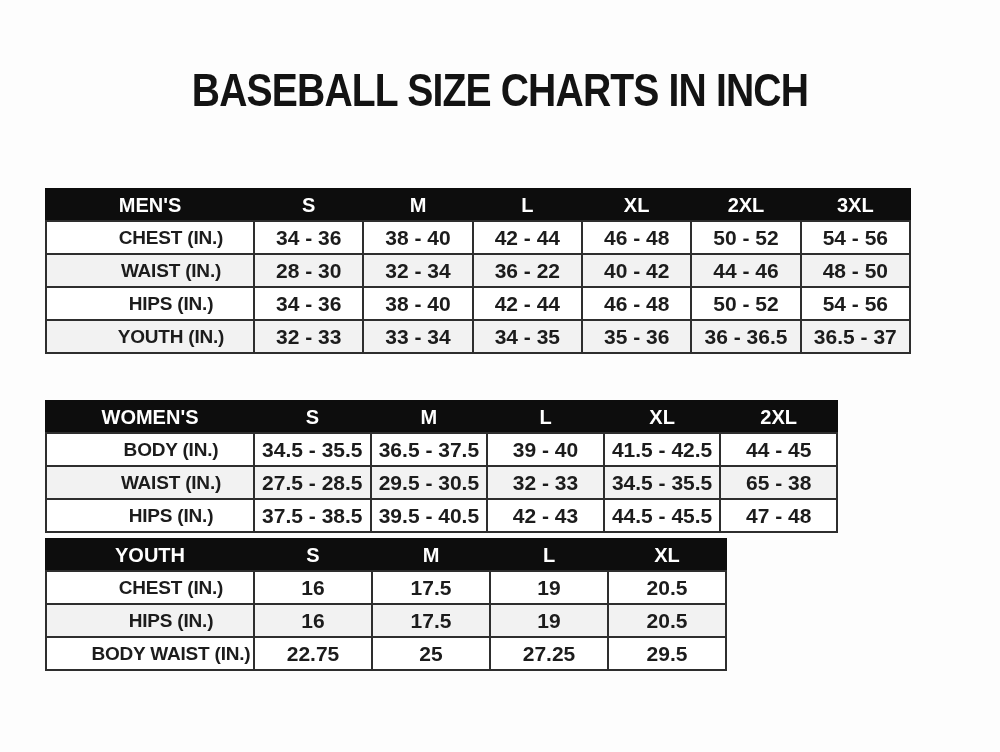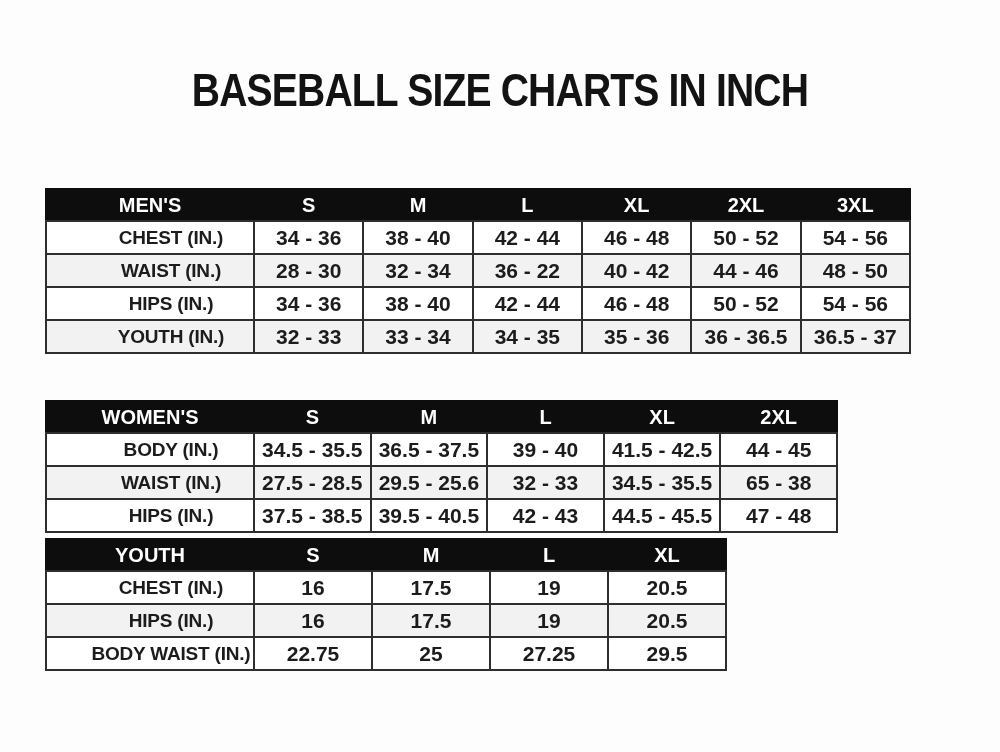--- a/index.html
+++ b/index.html
@@ -160,21 +160,21 @@
         <td class="label">BODY (IN.)</td>
         <td>34.5 - 35.5</td>
         <td>36.5 - 37.5</td>
         <td>39 - 40</td>
         <td>41.5 - 42.5</td>
         <td>44 - 45</td>
       </tr>
       <tr>
         <td class="label">WAIST (IN.)</td>
         <td>27.5 - 28.5</td>
-        <td>29.5 - 25.6</td>
+        <td>29.5 - 30.5</td>
         <td>32 - 33</td>
         <td>34.5 - 35.5</td>
         <td>65 - 38</td>
       </tr>
       <tr>
         <td class="label">HIPS (IN.)</td>
         <td>37.5 - 38.5</td>
         <td>39.5 - 40.5</td>
         <td>42 - 43</td>
         <td>44.5 - 45.5</td>

